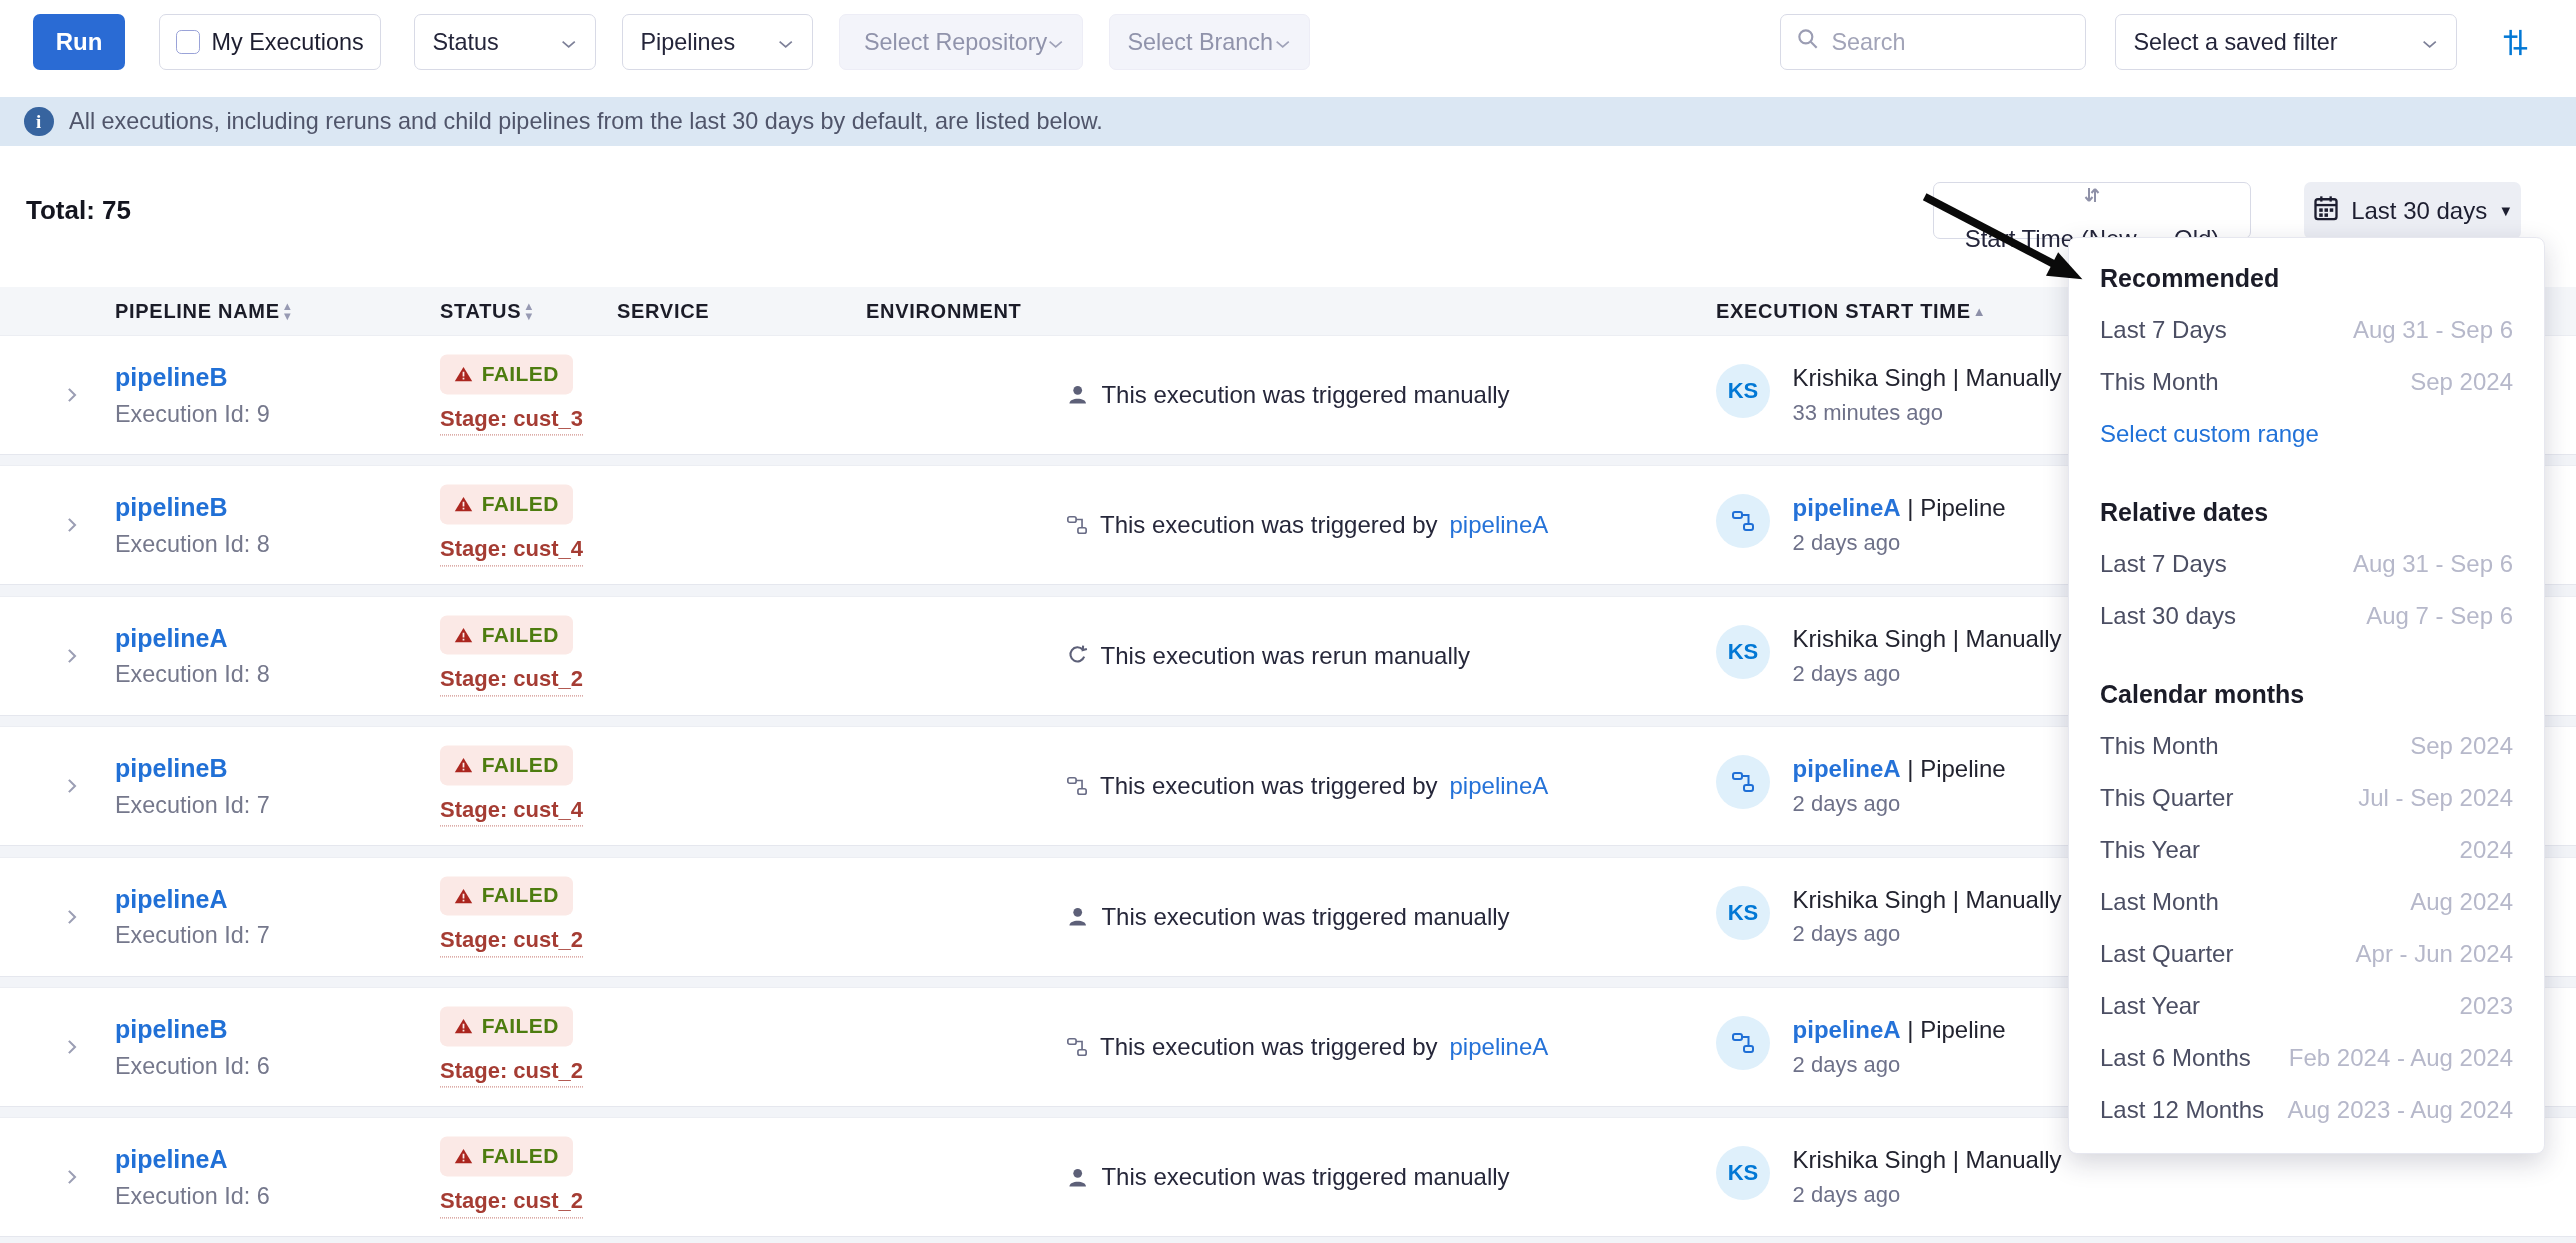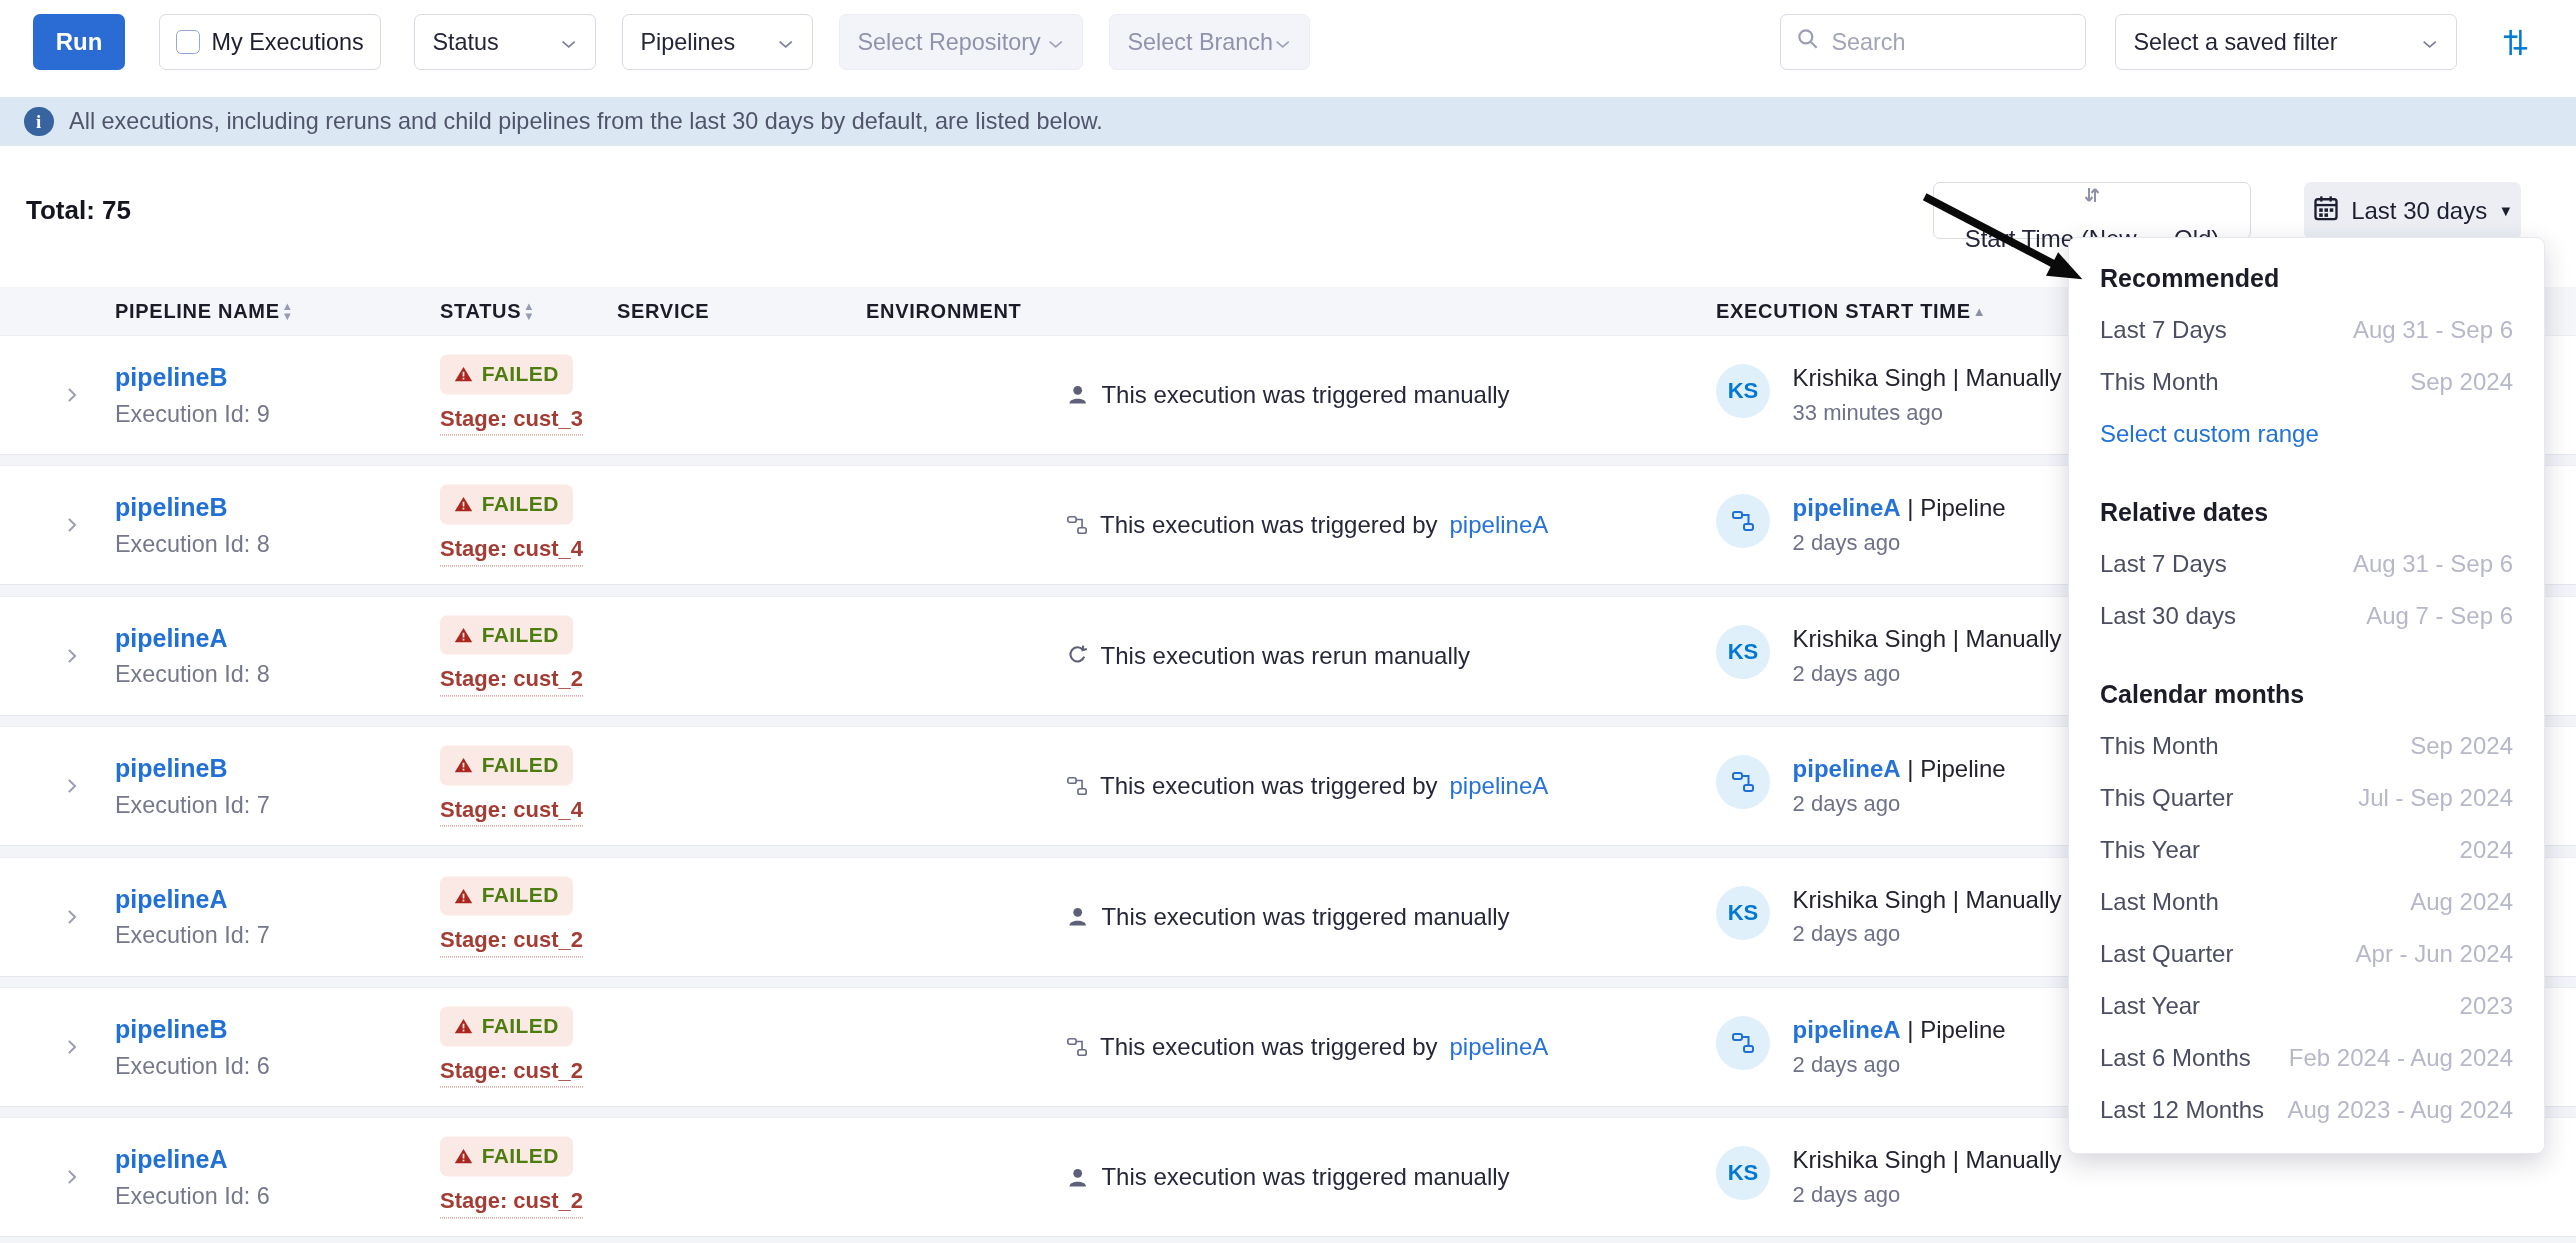--- a/index.html
+++ b/index.html
@@ -11,21 +11,21 @@
   
   .toolbar { position:absolute; left:0; top:0; width:100%; height:85px; background:#fff; }
   .tb-item { position:absolute; top:14px; height:56px; display:flex; align-items:center; border-radius:7px; font-size:23.4px; }
   .btn-run { left:33px; width:92px; justify-content:center; background:#2a6bd4; color:#fff; font-weight:bold; font-size:24px; cursor:pointer; }
   .chk-group { left:159px; width:222px; border:0.9px solid #d8dae6; background:#fff; padding:0 15.6px; gap:12px; }
   .checkbox { width:24px; height:24px; border:1.7px solid #9aa3d8; border-radius:5.2px; background:#fff; flex:0 0 auto; }
   .select { border:0.9px solid #d8dae6; background:#fff; padding:0 17.4px; justify-content:space-between; color:#24253a; }
   .sel-status { left:414px; width:182px; }
   .sel-pipelines { left:622px; width:191px; }
   .select.disabled { background:#f3f4fa; border:0.9px solid #ededf6; color:#9093ab; }
-  .sel-repo { left:839px; width:244px; }
+  .sel-repo { left:839px; width:244px;justify-content:flex-end; }
   .sel-branch { left:1109px; width:201px; }
   .search-box { left:1780px; width:306px; border:0.9px solid #d8dae6; background:#fff; padding:0 14px; gap:10.4px; }
   .search-box input { border:none; outline:none; font-size:23.4px; color:#24253a; width:100%; font-family:inherit; background:transparent; }
   .search-box input::placeholder { color:#a2a4b8; }
   .sel-saved { left:2115px; width:342px; }
   .filter-ic { left:2496px; width:38px; justify-content:center; cursor:pointer; }
   
   .banner { position:absolute; left:0; top:97px; width:100%; height:49px; background:#dbe7f3; display:flex; align-items:center; padding-left:24px; gap:15.6px; }
   .info-ic { width:29.5px; height:29.5px; border-radius:50%; background:#37649f; color:#fff; display:flex; align-items:center; justify-content:center; font-size:19px; font-weight:bold; font-family:"Liberation Serif","DejaVu Serif",serif; }
   .banner-text { font-size:23.4px; color:#50556a; }

